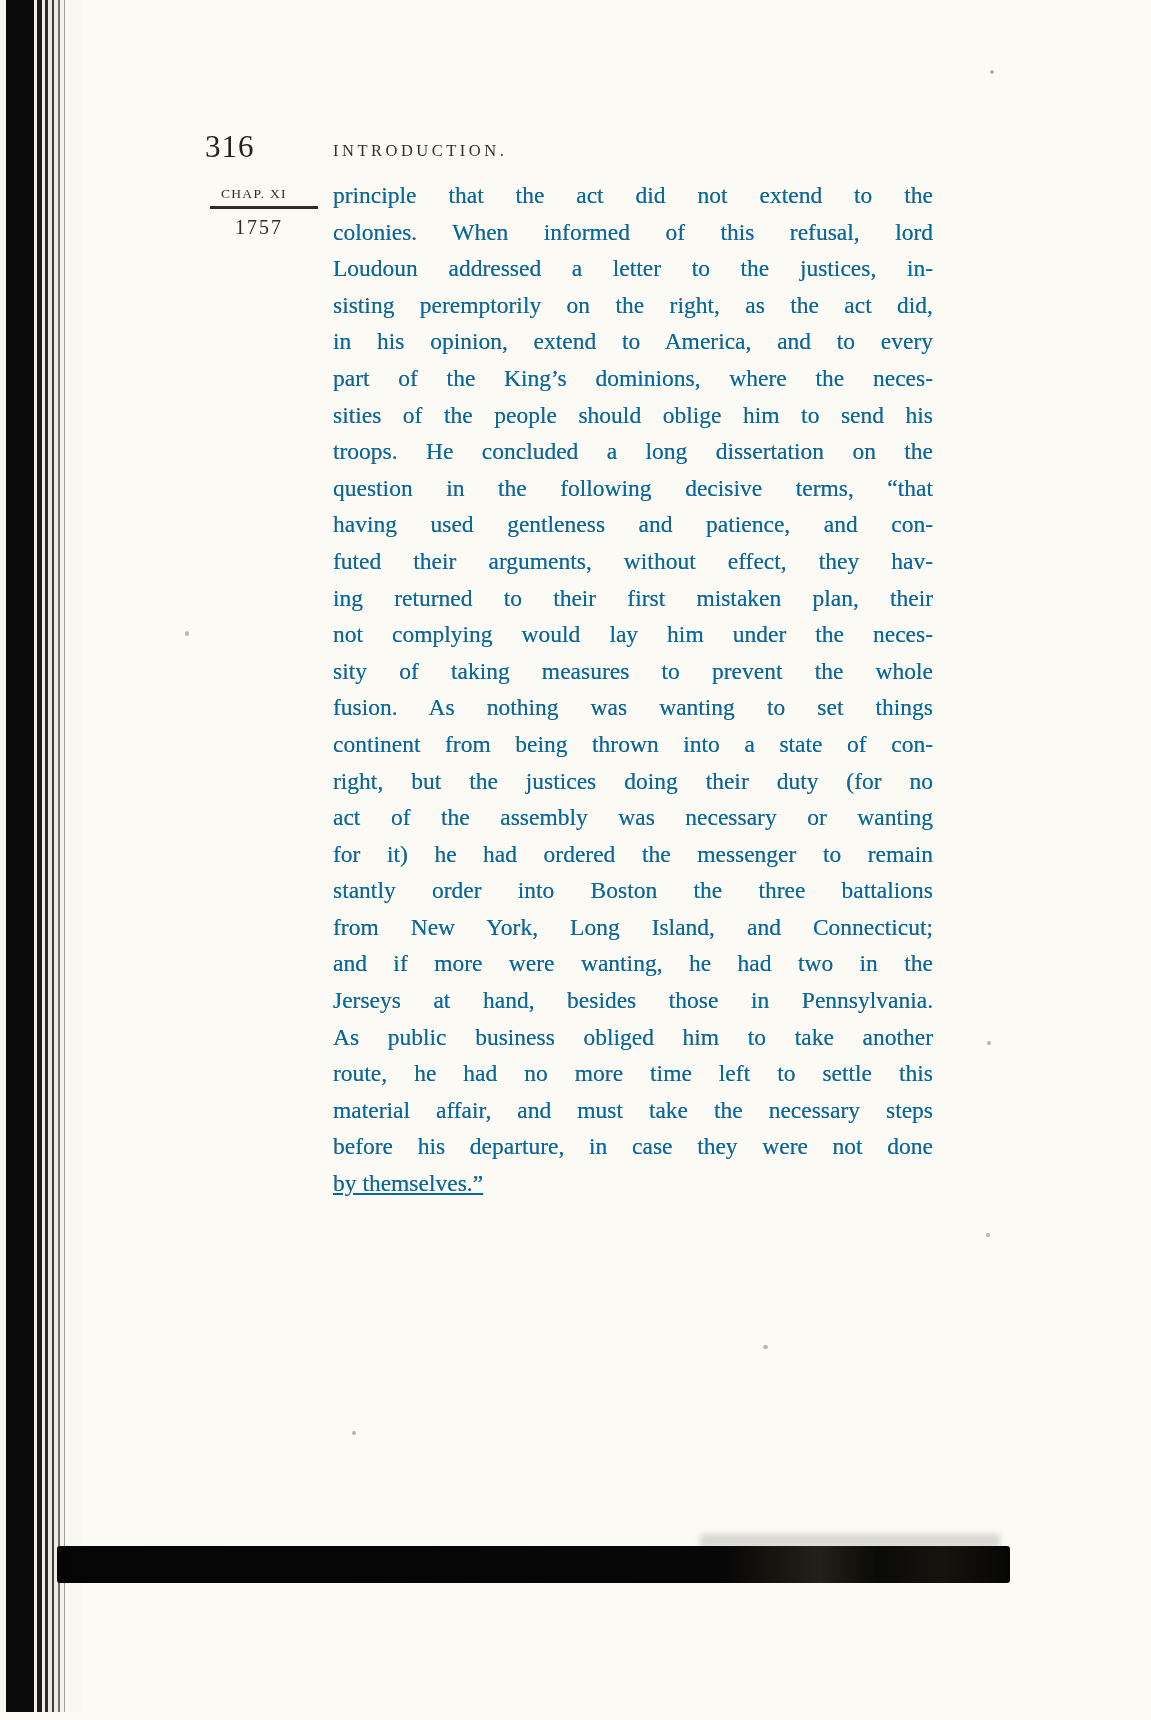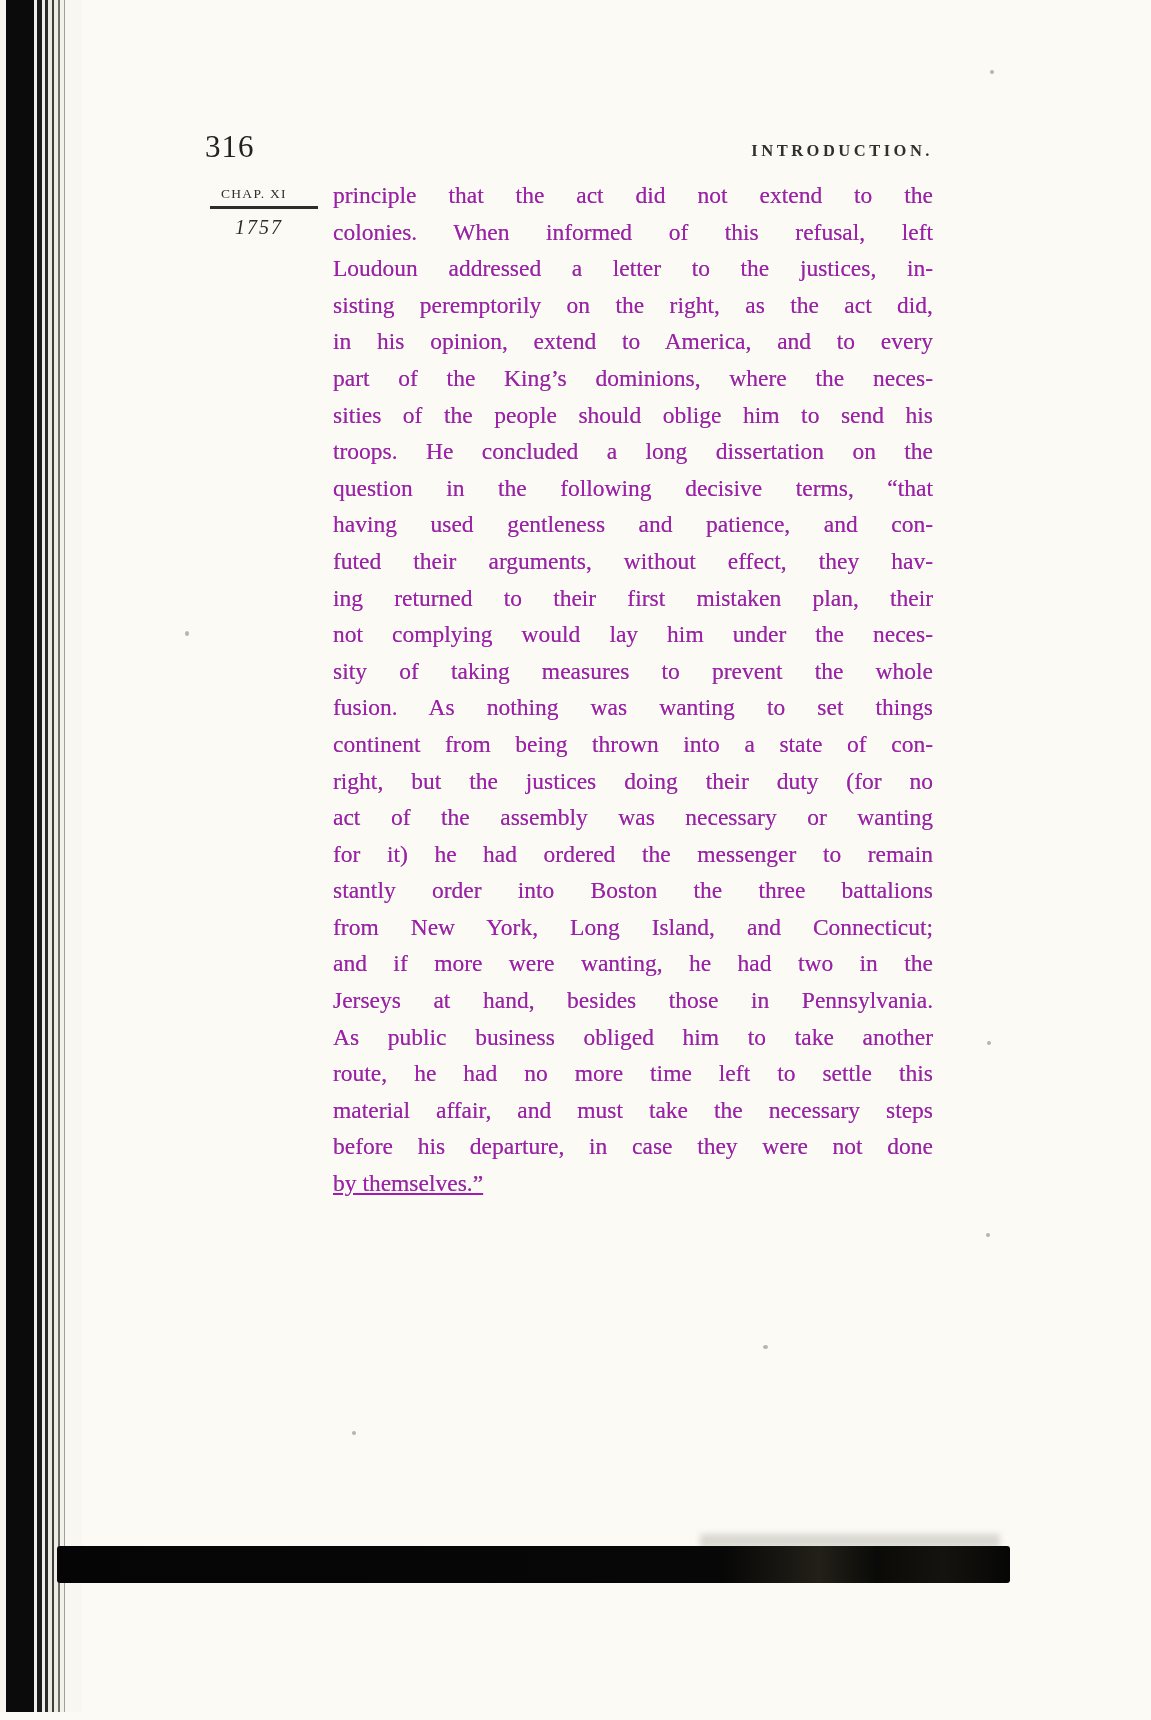--- a/index.html
+++ b/index.html
@@ -41,39 +41,39 @@
     position:absolute; left:700px; top:1534px; width:300px; height:14px;
     background:#a5a299; opacity:.4; filter:blur(3px);
   }
 
   .pagenum {
     position:absolute; left:205px; top:129px;
     font-size:31px; letter-spacing:1px; color:#222220;
   }
   .runhead {
     position:absolute; left:333px; top:141px; width:600px;
-    text-align:right; font-size:16.5px; letter-spacing:3.5px; color:#31302c;font-weight:bold;
+    text-align:left; font-size:16.5px; letter-spacing:3.5px; color:#31302c;
   }
 
   .chap {
     position:absolute; left:221px; top:186px;
     font-size:13.5px; letter-spacing:1.3px; color:#302f2b;
   }
   .chaprule {
     position:absolute; left:210px; top:206px; width:108px; height:2.5px;
     background:#2e2d2a;
   }
   .year {
     position:absolute; left:235px; top:216px;
-    font-size:20px; letter-spacing:2px; color:#2c2b27;font-style:italic;
+    font-size:20px; letter-spacing:2px; color:#2c2b27;
   }
 
   .bodytext {
     position:absolute; left:333px; top:177px; width:600px;
-    font-size:23.5px; color:#a21caf;
+    font-size:23.5px; color:#0369a1;
     text-shadow:0 0 0.4px rgba(42,42,38,0.55);
   }
   .line {
     height:36.6px; line-height:36.6px;
     text-align:justify; text-align-last:justify; text-justify:inter-word;
     overflow:hidden; white-space:nowrap;
   }
   .line { white-space:normal; }
   .line.last { text-align-last:left;text-decoration:underline; }
 
@@ -103,21 +103,21 @@
 
   <div class="pagenum">316</div>
   <div class="runhead">INTRODUCTION.</div>
 
   <div class="chap">CHAP. XI</div>
   <div class="chaprule"></div>
   <div class="year">1757</div>
 
   <div class="bodytext">
     <div class="line">principle that the act did not extend to the</div>
-    <div class="line">colonies.  When informed of this refusal, left</div>
+    <div class="line">colonies.  When informed of this refusal, lord</div>
     <div class="line">Loudoun addressed a letter to the justices, in-</div>
     <div class="line">sisting peremptorily on the right, as the act did,</div>
     <div class="line">in his opinion, extend to America, and to every</div>
     <div class="line">part of the King’s dominions, where the neces-</div>
     <div class="line">sities of the people should oblige him to send his</div>
     <div class="line">troops.  He concluded a long dissertation on the</div>
     <div class="line">question in the following decisive terms, “that</div>
     <div class="line">having used gentleness and patience, and con-</div>
     <div class="line">futed their arguments, without effect, they hav-</div>
     <div class="line">ing returned to their first mistaken plan, their</div>

